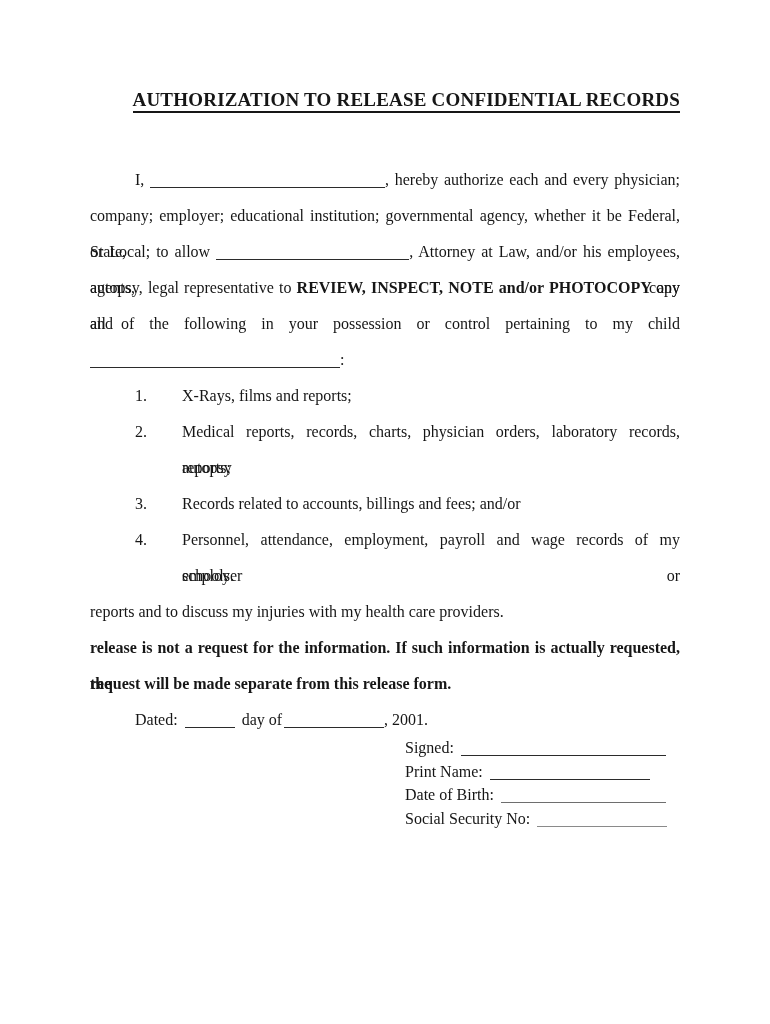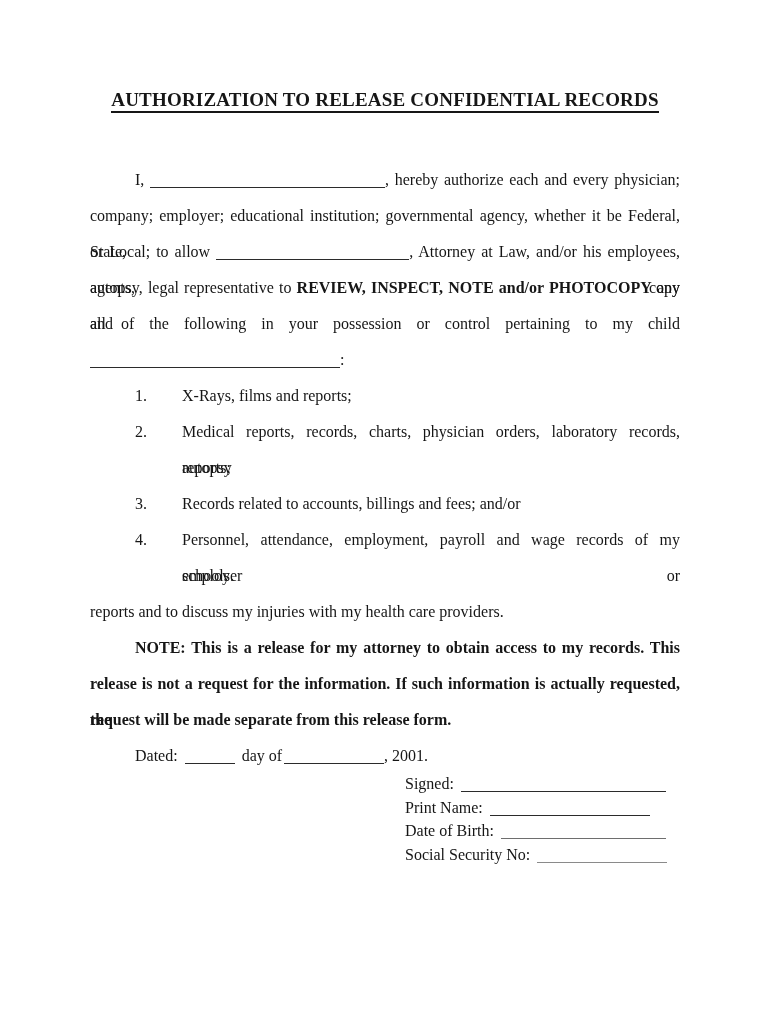--- a/index.html
+++ b/index.html
@@ -12,21 +12,21 @@
     font-size:16px;
     overflow:hidden;
   }
   .content{
     position:absolute;
     left:90px;top:0;
     width:590px;
     padding-top:88px;
   }
   .title{
-    text-align:center;
+    text-align:right;
     font-weight:bold;
     font-size:19px;
     line-height:24px;
     height:24px;
     letter-spacing:0.2px;
     white-space:nowrap;
   }
   .title span{
     border-bottom:2px solid #161616;
     padding-bottom:1px;
@@ -96,21 +96,20 @@
       <div class="ln li"><span class="num">3.</span><span>Records related to accounts, billings and fees; and/or</span></div>
       <div class="ln li j"><span class="num">4.</span><span>Personnel, attendance, employment, payroll and wage records of my employer or</span></div>
       <div class="ln li">schools.</div>
     </div>
 
     <div class="para">
       <div class="ln">reports and to discuss my injuries with my health care providers.</div>
     </div>
 
     <div class="para b">
-      <div class="ln j ind">NOTE: This is a release for my attorney to obtain access to my records.  This</div>
       <div class="ln j">release is not a request for the information.  If such information is actually requested, the</div>
       <div class="ln">request will be made separate from this release form.</div>
     </div>
 
     <div class="ln ind"><span>Dated:</span><span class="bl w50"></span><span>day of</span><span class="bl w100"></span><span>, 2001.</span></div>
 
     <div class="sig">
       <div class="sln"><span>Signed:</span><span class="bl w205"></span></div>
       <div class="sln"><span>Print Name:</span><span class="bl w160"></span></div>
       <div class="sln"><span>Date of Birth:</span><span class="bl w165"></span></div>

